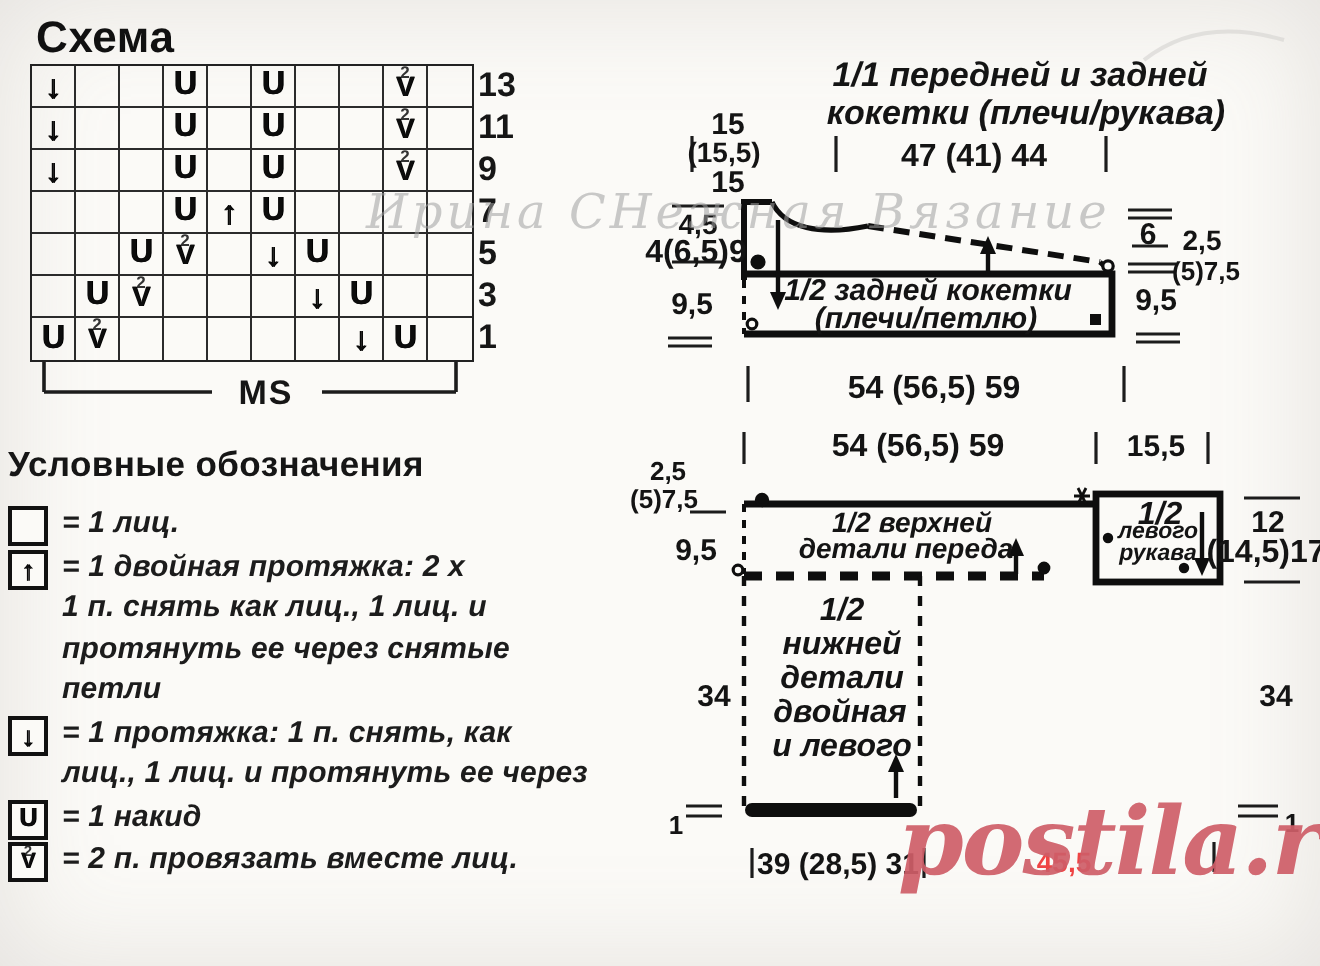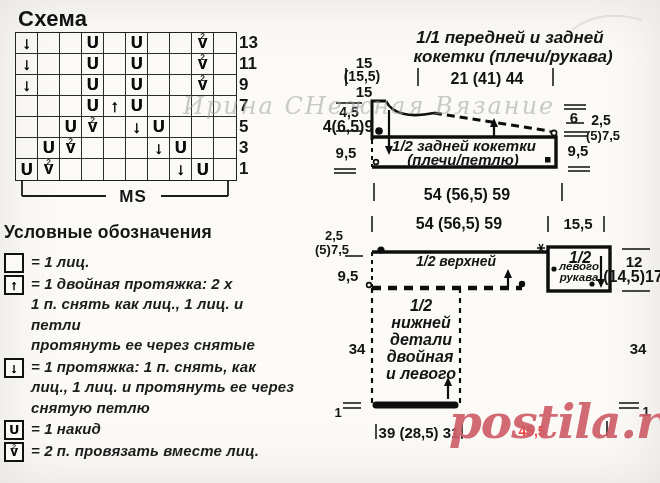--- a/index.html
+++ b/index.html
@@ -336,32 +336,31 @@
             <div>= 1 лиц.</div>
           </div>
         </div>
         <div class="legend-item">
           <div class="legend-icon">
             <span class="sym sym-dd">↑</span>
           </div>
           <div class="legend-text">
             <div>= 1 двойная протяжка: 2 х</div>
             <div>1 п. снять как лиц., 1 лиц. и</div>
+            <div>протянуть ее через снятые</div>
             <div>петли</div>
-            <div>протянуть ее через снятые</div>
           </div>
         </div>
         <div class="legend-item">
           <div class="legend-icon">
             <span class="sym sym-sl">↓</span>
           </div>
           <div class="legend-text">
             <div>= 1 протяжка: 1 п. снять, как</div>
             <div>лиц., 1 лиц. и протянуть ее через</div>
-            <div>снятую петлю</div>
           </div>
         </div>
         <div class="legend-item">
           <div class="legend-icon">
             <span class="sym sym-u">U</span>
           </div>
           <div class="legend-text">
             <div>= 1 накид</div>
           </div>
         </div>
@@ -377,21 +376,21 @@
           </div>
         </div>
       </div>
   </div>
 
   <span class="lbl it f17" style="left:510px;top:28px">1/1 передней и задней</span>
   <span class="lbl it f17" style="left:513px;top:47px">кокетки (плечи/рукава)</span>
   <span class="lbl" style="left:364px;top:54px">15</span>
   <span class="lbl f14" style="left:362px;top:68px">(15,5)</span>
   <span class="lbl" style="left:364px;top:83px">15</span>
-  <span class="lbl f16" style="left:487px;top:70px">21 (41) 44</span>
+  <span class="lbl f16" style="left:487px;top:70px">47 (41) 44</span>
   <span class="lbl f14" style="left:349px;top:104px">4,5</span>
   <span class="lbl f12" style="left:348px;top:118px">4(6,5)9</span>
   <span class="lbl" style="left:346px;top:144px">9,5</span>
   <span class="lbl" style="left:574px;top:109px">6</span>
   <span class="lbl f14" style="left:601px;top:112px">2,5</span>
   <span class="lbl f13" style="left:603px;top:128px">(5)7,5</span>
   <span class="lbl" style="left:578px;top:142px">9,5</span>
   <span class="lbl it" style="left:464px;top:137px">1/2 задней кокетки</span>
   <span class="lbl it" style="left:463px;top:151px">(плечи/петлю)</span>
   <span class="lbl f16" style="left:467px;top:186px">54 (56,5) 59</span>
@@ -399,20 +398,21 @@
   <span class="lbl f16" style="left:459px;top:215px">54 (56,5) 59</span>
   <span class="lbl" style="left:578px;top:215px">15,5</span>
   <span class="lbl f13" style="left:334px;top:228px">2,5</span>
   <span class="lbl f13" style="left:332px;top:242px">(5)7,5</span>
   <span class="lbl" style="left:348px;top:267px">9,5</span>
   <span class="lbl" style="left:357px;top:340px">34</span>
   <span class="lbl" style="left:634px;top:253px">12</span>
   <span class="lbl f12" style="left:633px;top:268px">(14,5)17</span>
   <span class="lbl" style="left:638px;top:340px">34</span>
   <span class="lbl it f14" style="left:456px;top:253px">1/2 верхней</span>
+  <span class="lbl it f14" style="left:453px;top:266px">детали переда</span>
   <span class="lbl it f12" style="left:580px;top:249px">1/2</span>
   <span class="lbl it f11" style="left:579px;top:260px">левого</span>
   <span class="lbl it f11" style="left:579px;top:271px">рукава</span>
   <span class="lbl it f16" style="left:421px;top:297px">1/2</span>
   <span class="lbl it f16" style="left:421px;top:314px">нижней</span>
   <span class="lbl it f16" style="left:421px;top:331px">детали</span>
   <span class="lbl it f16" style="left:420px;top:348px">двойная</span>
   <span class="lbl it f16" style="left:421px;top:365px">и левого</span>
   <span class="lbl" style="left:419px;top:424px">39 (28,5) 31</span>
   <span class="lbl f14 dim" style="left:532px;top:423px">45,5</span>

